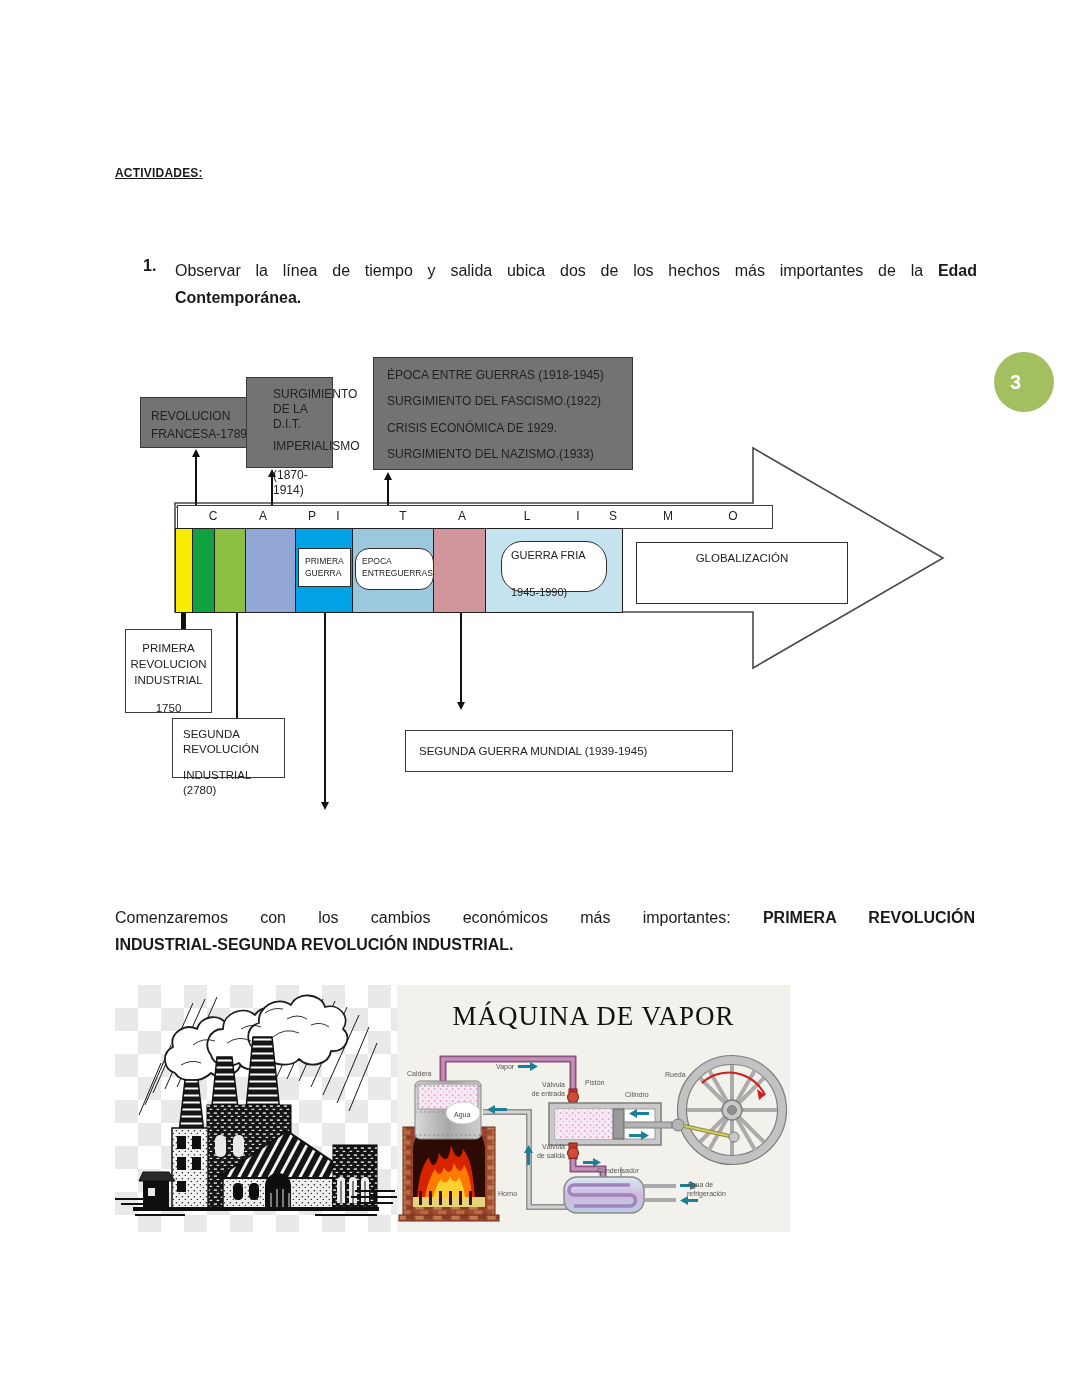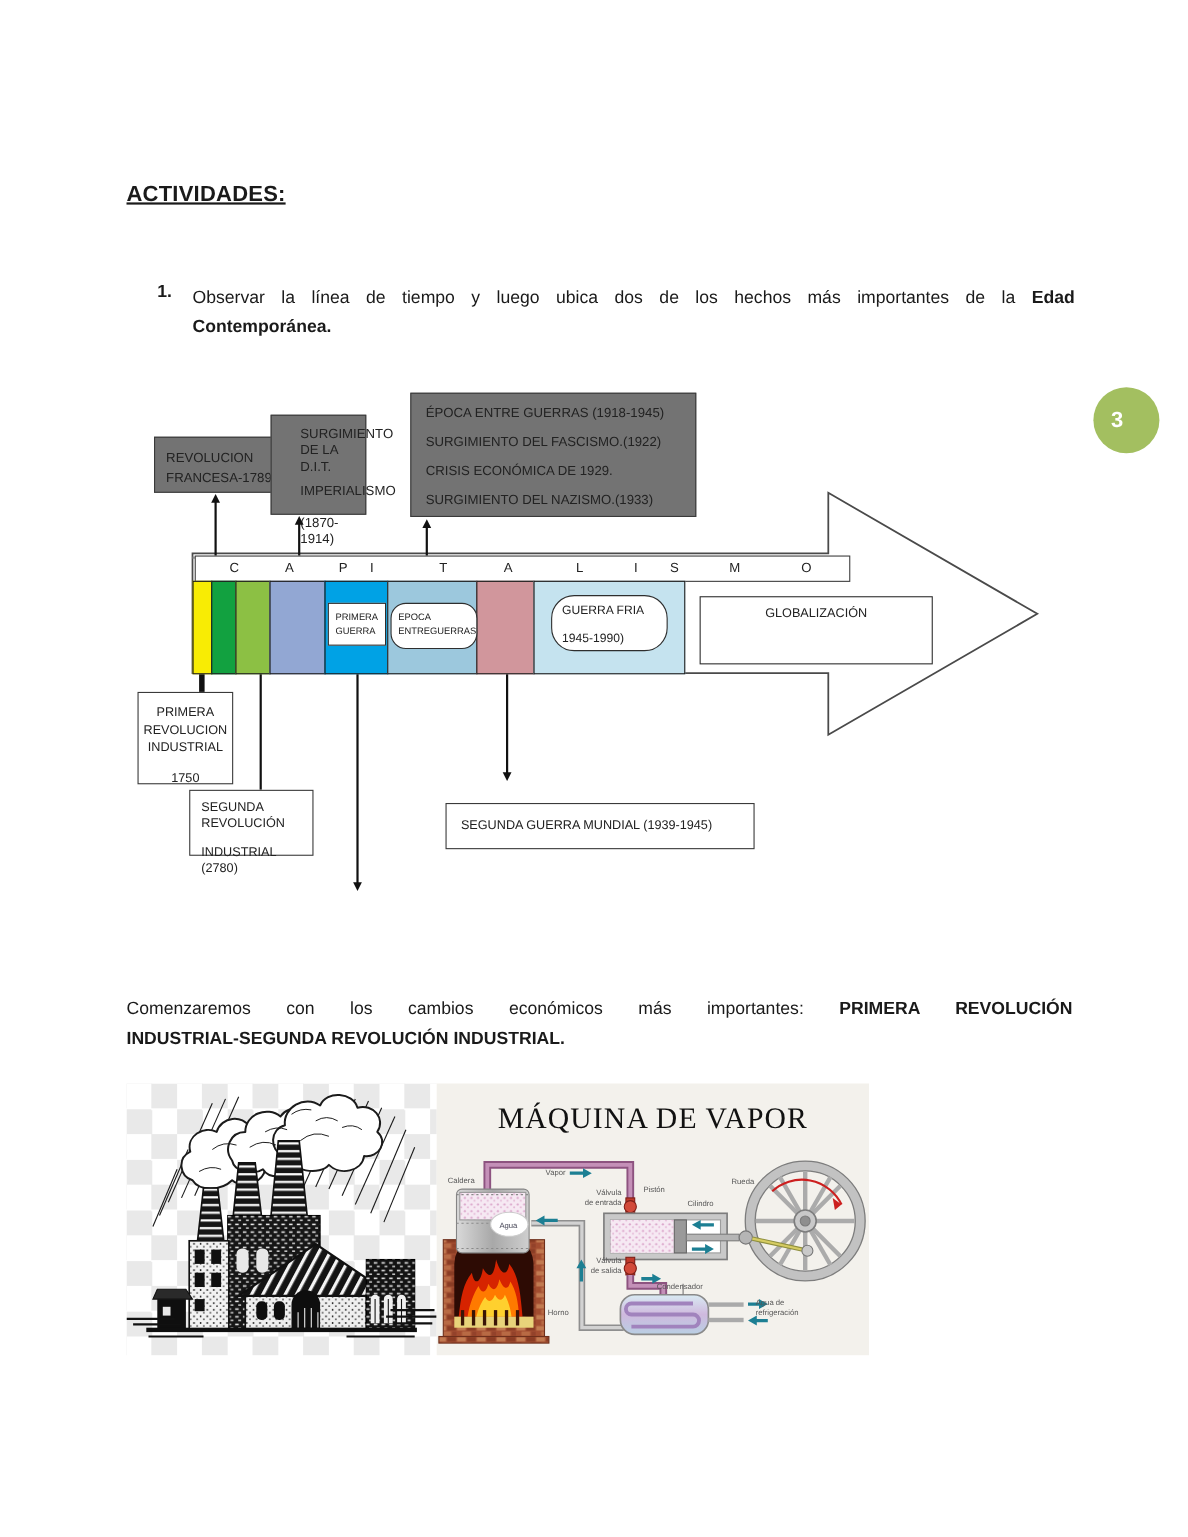--- a/index.html
+++ b/index.html
@@ -9,21 +9,21 @@
     position: relative;
     width: 1080px;
     height: 1397px;
     background: #ffffff;
     overflow: hidden;
   }
 
   
   .heading {
     position: absolute; left: 115px; top: 166px;
-    font-size: 20px; font-weight: bold; text-decoration: underline;
+    font-size: 12px; font-weight: bold; text-decoration: underline;
     letter-spacing: 0.2px;
   }
   .item1-number {
     position: absolute; left: 143px; top: 257px;
     font-size: 16px; font-weight: bold;
   }
   .item1-text {
     position: absolute; left: 175px; top: 257px; width: 802px;
     font-size: 16px; line-height: 27px;
   }
@@ -74,21 +74,21 @@
   .wlabel {
     position: absolute; background: #ffffff; border: 1px solid #2e2e2e;
     color: #222;
   }
   .wlabel-pg  { left: 183px; top: 200px; width: 53px; height: 39px;
                 font-size: 8.5px; line-height: 12px; padding: 6px 0 0 6px; }
   .wlabel-ee  { left: 240px; top: 200px; width: 79px; height: 42px;
                 font-size: 8.5px; line-height: 12px; padding: 6px 0 0 6px; border-radius: 14px; }
   .wlabel-gf  { left: 386px; top: 193px; width: 106px; height: 51px;
                 font-size: 11px; padding: 7px 0 0 9px; border-radius: 21px; }
-  .wlabel-gf .l2 { margin-top: 14px; }
+  .wlabel-gf .l2 { margin-top: 25px; }
   .wlabel-gl  { left: 521px; top: 194px; width: 212px; height: 62px;
                 font-size: 11.5px; text-align: center; padding-top: 9px; }
 
   .tbox {
     position: absolute; border: 1px solid #3a3a3a; background: #737373;
     font-size: 12px; color: #222;
   }
   .tbox-rev  { left: 25px;  top: 49px; width: 110px; height: 51px;
                padding: 9px 0 0 10px; line-height: 18px; }
   .tbox-surg { left: 131px; top: 29px; width: 87px; height: 91px;
@@ -102,21 +102,21 @@
   .bbox {
     position: absolute; border: 1px solid #3a3a3a; background: #fff;
     font-size: 11.5px; color: #222;
   }
   .bbox-pri { left: 10px; top: 281px; width: 87px; height: 84px;
               text-align: center; padding-top: 10px; line-height: 16px; }
   .bbox-pri .year { margin-top: 12px; }
   .bbox-seg { left: 57px; top: 370px; width: 113px; height: 60px;
               padding: 8px 0 0 10px; line-height: 15px; }
   .bbox-seg .gap { margin-top: 11px; }
-  .bbox-sgm { left: 290px; top: 382px; width: 281px; height: 42px;
+  .bbox-sgm { left: 290px; top: 382px; width: 328px; height: 42px;
               display: flex; align-items: center; padding-left: 13px; }
   .bbox-pgm { left: 107px; top: 462px; width: 241px; height: 26px;
               display: flex; align-items: center; padding-left: 11px; }
 
   .vline { position: absolute; width: 2px; background: #111; }
   .vline-thick { position: absolute; width: 5px; background: #111; }
   .arrowhead-up {
     position: absolute; width: 0; height: 0;
     border-left: 4px solid transparent; border-right: 4px solid transparent;
     border-bottom: 8px solid #111;
@@ -165,21 +165,21 @@
 </style>
 </head>
 <body>
 
 <div class="page">
 
   <div class="heading">ACTIVIDADES:</div>
 
   <div class="item1-number">1.</div>
   <div class="item1-text">
-    <div class="justify-full"><span>Observar la línea de tiempo y luego ubica dos de  los hechos más importantes de la </span><span class="bold">Edad</span></div>
+    <div class="justify-full"><span>Observar la línea de tiempo y salida ubica dos de  los hechos más importantes de la </span><span class="bold">Edad</span></div>
     <div class="bold">Contemporánea.</div>
   </div>
 
   <div class="page-badge">3</div>
 
   <div class="timeline">
 
     <svg class="big-arrow-svg" viewBox="0 0 860 500">
       <polygon points="60,155 638,155 638,100 828,210 638,320 638,264 60,264" fill="#ffffff" stroke="#4a4a4a" stroke-width="1.6"></polygon>
       <line x1="60" y1="159" x2="638" y2="159" stroke="#8a8a8a" stroke-width="2"></line>

